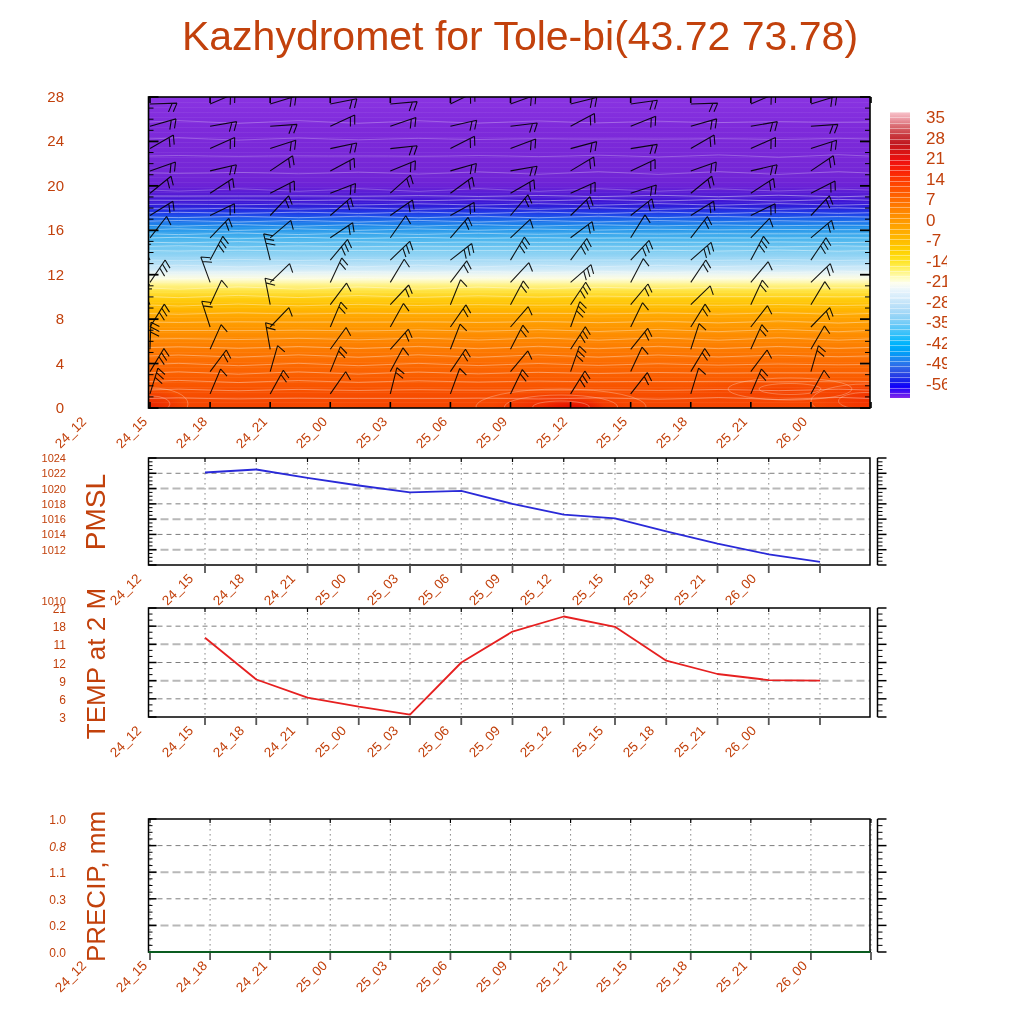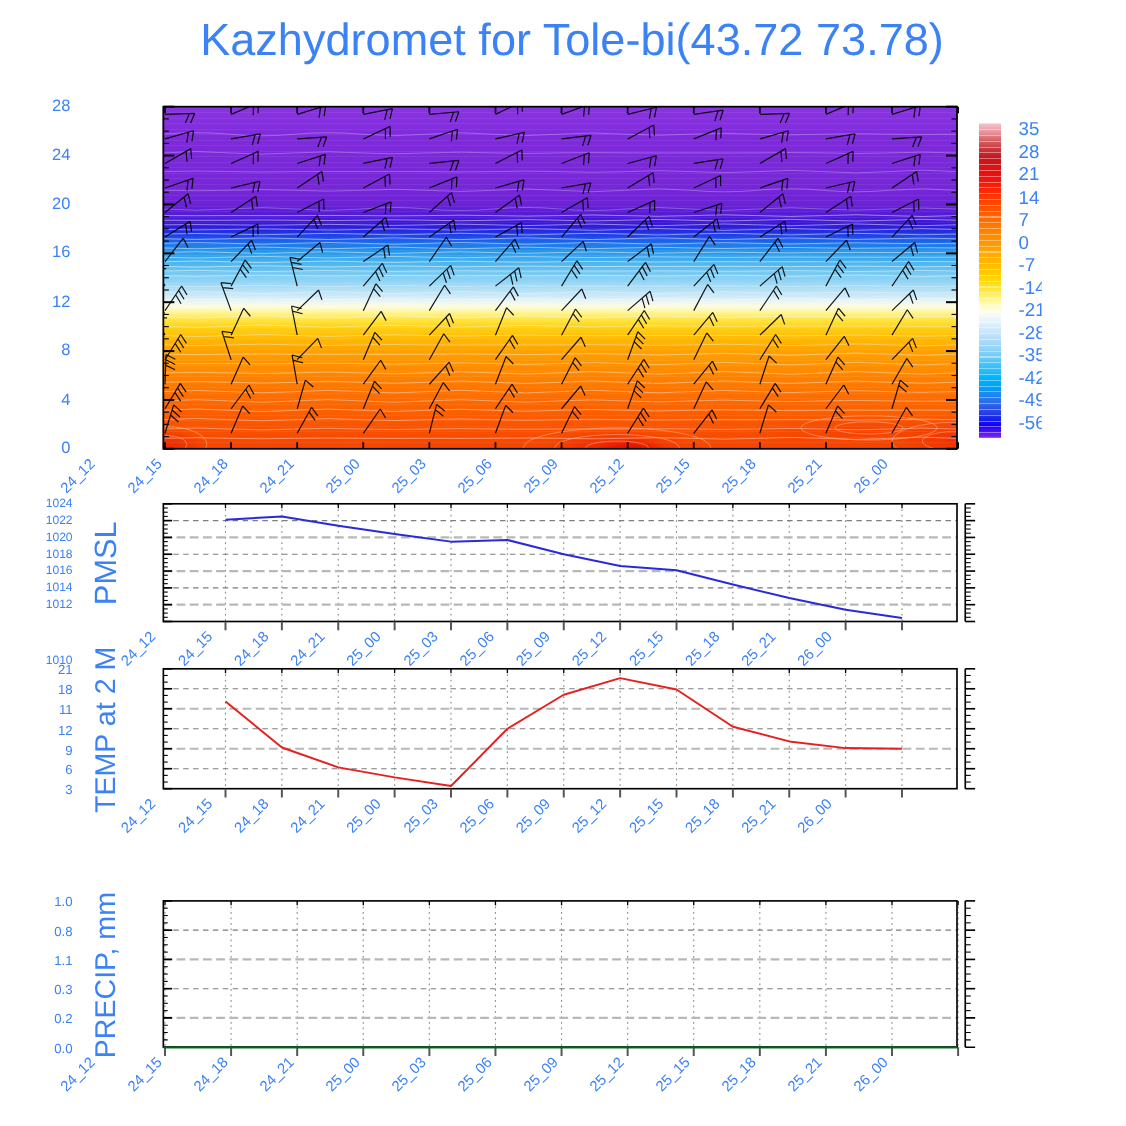--- a/index.html
+++ b/index.html
@@ -1,17 +1,17 @@
 <!DOCTYPE html>
 <html><head>
 <meta charset="utf-8">
 <style>
   html,body{margin:0;padding:0;background:#ffffff;}
   #canvas{position:relative;width:947px;height:1024px;background:#ffffff;overflow:hidden;
-          font-family:"Liberation Sans", sans-serif;color:#3b82f6;}
+          font-family:"Liberation Sans", sans-serif;color:#c2410c;}
   .abs{position:absolute;}
   #title{left:0;top:13px;width:1040px;text-align:center;font-size:41px;letter-spacing:0px;}
   #subtitle{left:50px;top:66px;width:974px;text-align:center;font-size:20px;}
   #field{left:148px;top:97px;width:722px;height:311px;
     background:
       radial-gradient(45px 14px at 59% 100%, rgba(225,15,0,.95), rgba(225,15,0,0) 70%),
       radial-gradient(95px 25px at 57% 100%, rgba(238,28,0,.85), rgba(238,28,0,0) 72%),
       radial-gradient(55px 26px at 0% 100%, rgba(230,30,0,.85), rgba(230,30,0,0) 74%),
       radial-gradient(140px 20px at 88% 95%, rgba(244,62,0,.72), rgba(244,62,0,0) 78%),
       radial-gradient(70px 26px at 100% 97%, rgba(240,40,0,.8), rgba(240,40,0,0) 78%),
@@ -738,21 +738,21 @@
       <div class="tlab" style="right: 608px; top: 723px;">25_00</div>
       <div class="tlab" style="right: 556.75px; top: 723px;">25_03</div>
       <div class="tlab" style="right: 505.5px; top: 723px;">25_06</div>
       <div class="tlab" style="right: 454.25px; top: 723px;">25_09</div>
       <div class="tlab" style="right: 403px; top: 723px;">25_12</div>
       <div class="tlab" style="right: 351.75px; top: 723px;">25_15</div>
       <div class="tlab" style="right: 300.5px; top: 723px;">25_18</div>
       <div class="tlab" style="right: 249.25px; top: 723px;">25_21</div>
       <div class="tlab" style="right: 198px; top: 723px;">26_00</div>
       <div class="ylab ylab-small" style="right: 881px; top: 813px; font-size: 12px;">1.0</div>
-      <div class="ylab ylab-small" style="right: 881px; top: 839.6px; font-size: 12px;">0.8</div>
+      <div class="ylab ylab-small" style="right: 881px; top: 839.6px; font-size: 12px; font-style: italic;">0.8</div>
       <div class="ylab ylab-small" style="right: 881px; top: 866.2px; font-size: 12px;">1.1</div>
       <div class="ylab ylab-small" style="right: 881px; top: 892.8px; font-size: 12px;">0.3</div>
       <div class="ylab ylab-small" style="right: 881px; top: 919.4px; font-size: 12px;">0.2</div>
       <div class="ylab ylab-small" style="right: 881px; top: 946px; font-size: 12px;">0.0</div>
       <div class="tlab" style="right: 868px; top: 958px;">24_12</div>
       <div class="tlab" style="right: 807.917px; top: 958px;">24_15</div>
       <div class="tlab" style="right: 747.833px; top: 958px;">24_18</div>
       <div class="tlab" style="right: 687.75px; top: 958px;">24_21</div>
       <div class="tlab" style="right: 627.667px; top: 958px;">25_00</div>
       <div class="tlab" style="right: 567.583px; top: 958px;">25_03</div>

